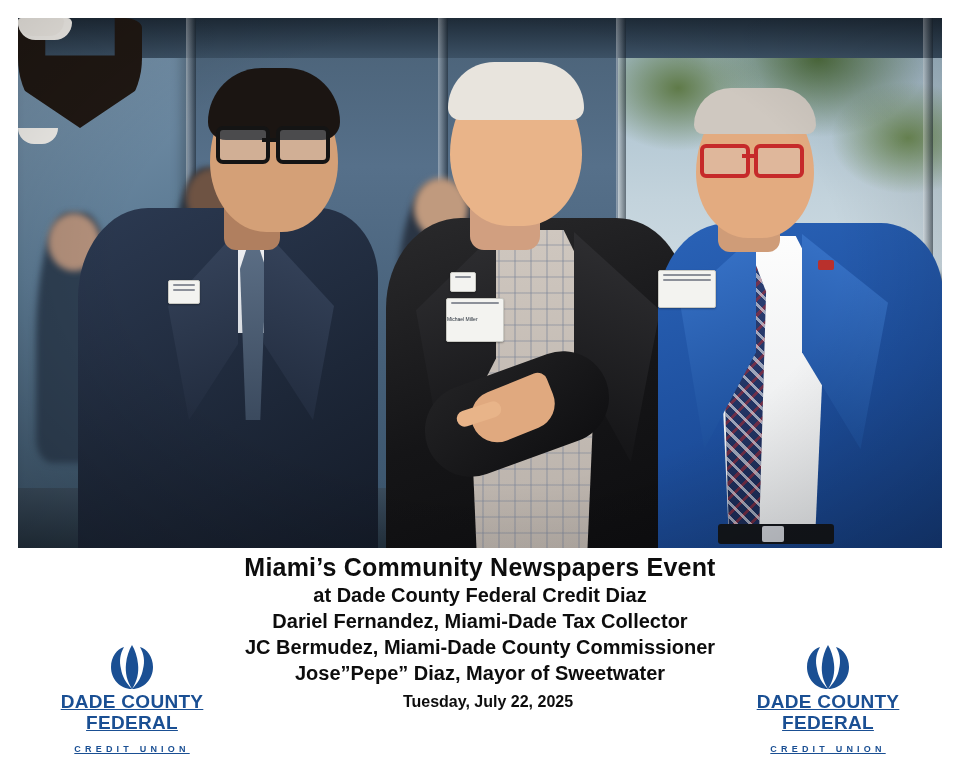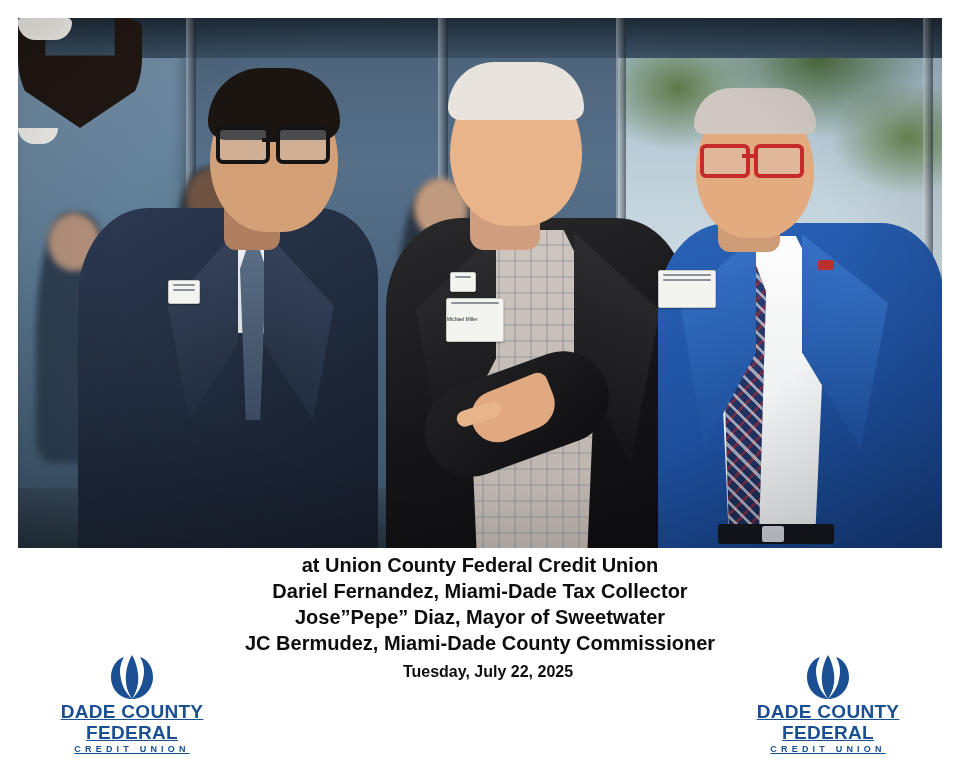--- a/index.html
+++ b/index.html
@@ -338,21 +338,21 @@
     font-weight: bold;
     letter-spacing: .3px;
     line-height: 21px;
     color: #1a4f93;
   }
   .logo-sub {
     font-size: 9px;
     font-weight: bold;
     letter-spacing: 4.2px;
     color: #1a4f93;
-    margin-top: 1px;
+    margin-top: 11px;
   }
 </style>
 </head>
 <body>
 
 <div class="frame">
 
   <div class="photo">
     <div class="bg-wall"></div>
     <div class="bg-glass-left"></div>
@@ -435,24 +435,25 @@
         <span class="badge-line"></span>
       </div>
       <div class="body p3-belt"></div>
       <div class="body p3-buckle"></div>
     </div>
 
     <div class="photo-vignette"></div>
   </div>
 
   <div class="caption">
-    <div class="cap-sub">at Union County Federal Credit Union</div>
+    <div class="cap-title">Miami’s Community Newspapers Event</div>
+    <div class="cap-sub">at Dade County Federal Credit Diaz</div>
     <div class="cap-speaker">Dariel Fernandez, Miami-Dade Tax Collector</div>
+    <div class="cap-speaker">JC Bermudez, Miami-Dade County Commissioner</div>
     <div class="cap-speaker">Jose”Pepe” Diaz, Mayor of Sweetwater</div>
-    <div class="cap-speaker">JC Bermudez, Miami-Dade County Commissioner</div>
     <div class="cap-date">Tuesday, July 22, 2025</div>
   </div>
 
   <div class="logo logo-left">
     <div class="logo-mark">
       <svg width="56" height="44" viewBox="0 0 56 44" aria-hidden="true">
         <g fill="#1a4f93">
           <path d="M28 44 C16 44 7 34 7 22 C7 12 13 4 20 2 C16 9 15 16 17 24 C18 31 22 38 28 44 Z"></path>
           <path d="M28 44 C40 44 49 34 49 22 C49 12 43 4 36 2 C40 9 41 16 39 24 C38 31 34 38 28 44 Z"></path>
           <path d="M28 44 C23 36 21 28 22 19 C22.6 12 25 5 28 0 C31 5 33.4 12 34 19 C35 28 33 36 28 44 Z"></path>

